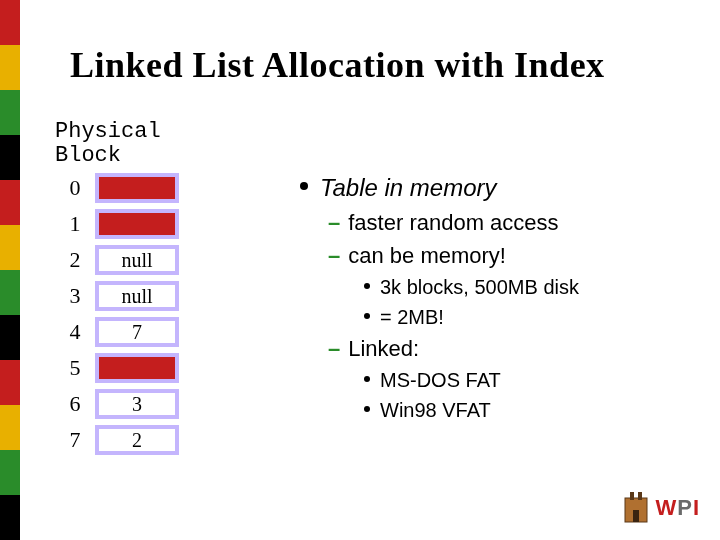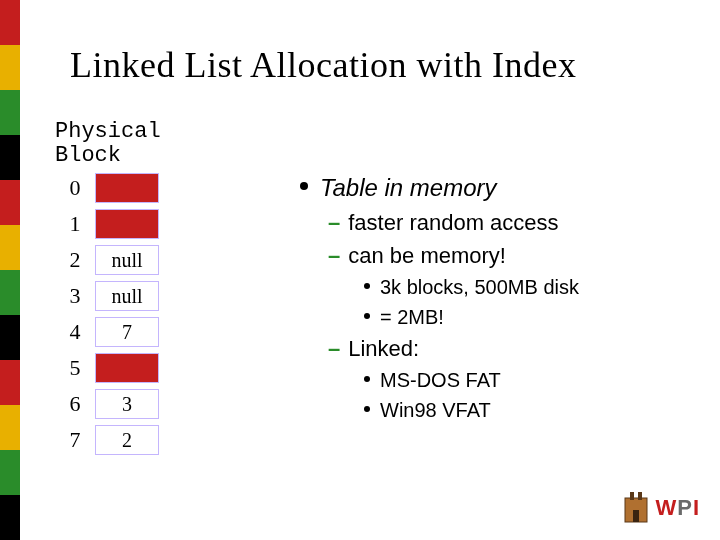--- a/index.html
+++ b/index.html
@@ -7,28 +7,28 @@
   .slide { position: relative; width: 720px; height: 540px; }
 
   
   .strip { position: absolute; left: 0; top: 0; width: 20px; height: 540px; display: flex; flex-direction: column; }
   .strip div { flex: 1; }
   .strip .c1 { background: #c41e1e; }
   .strip .c2 { background: #e8b000; }
   .strip .c3 { background: #2a8c2a; }
   .strip .c4 { background: #000; }
 
-  .title { position: absolute; left: 70px; top: 44px; font-family: "Times New Roman", Times, serif; font-size: 36px; font-weight: normal; letter-spacing: 0.5px; }
+  .title { position: absolute; left: 70px; top: 44px; font-family: "Times New Roman", Times, serif; font-size: 36px; font-weight: bold; letter-spacing: 0.5px; }
 
   
   .tbl-head { position: absolute; left: 55px; top: 120px; font-family: Liberation Mono, monospace; font-size: 22px; line-height: 1.1; width: 90px; }
   .tbl { position: absolute; left: 55px; top: 170px; }
   .row { height: 36px; display: flex; align-items: center; }
   .idx { width: 40px; text-align: center; font-family: "Times New Roman", Times, serif; font-size: 22px; }
-  .cell { width: 64px; height: 30px; border: 1px solid #c4b5fd; background: #c41e1e; display: flex; align-items: center; justify-content: center; font-family: "Times New Roman", Times, serif; font-size: 20px; }
+  .cell { width: 84px; height: 30px; border: 4px solid #c4b5fd; background: #c41e1e; display: flex; align-items: center; justify-content: center; font-family: "Times New Roman", Times, serif; font-size: 20px; }
   .cell.has-val { background: #fff; }
 
   
   .bullets { position: absolute; left: 300px; top: 170px; width: 380px; font-size: 22px; line-height: 1.5; }
   .b1 { display: flex; align-items: flex-start; font-style: italic; }
   .b1 .dot { width: 8px; height: 8px; background: #000; border-radius: 50%; margin-top: 12px; margin-right: 12px; flex-shrink: 0; }
   .b1 .txt { font-size: 24px; }
   .b2 { display: flex; align-items: flex-start; margin-left: 28px; }
   .b2 .dash { color: #2a8c2a; font-size: 22px; font-weight: bold; margin-right: 8px; flex-shrink: 0; }
   .b2 .txt { font-size: 22px; }

